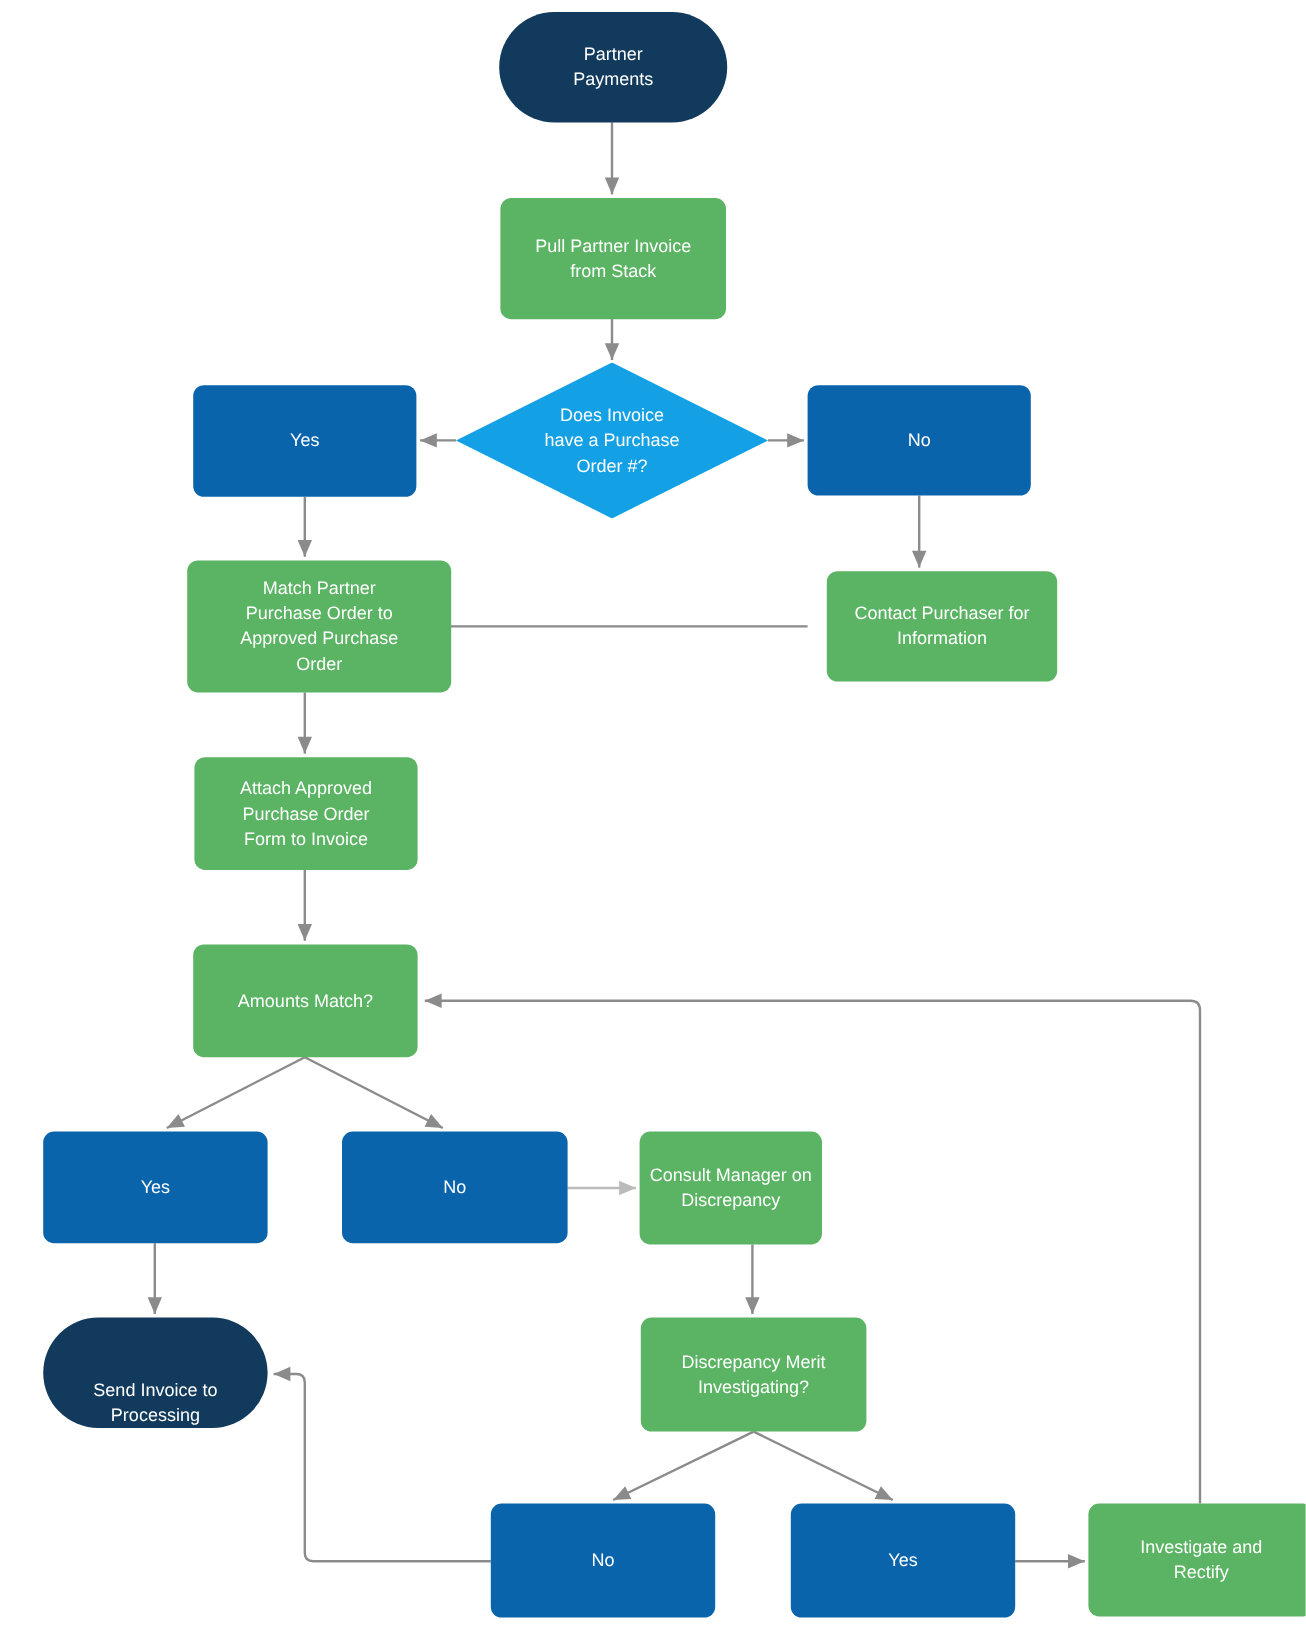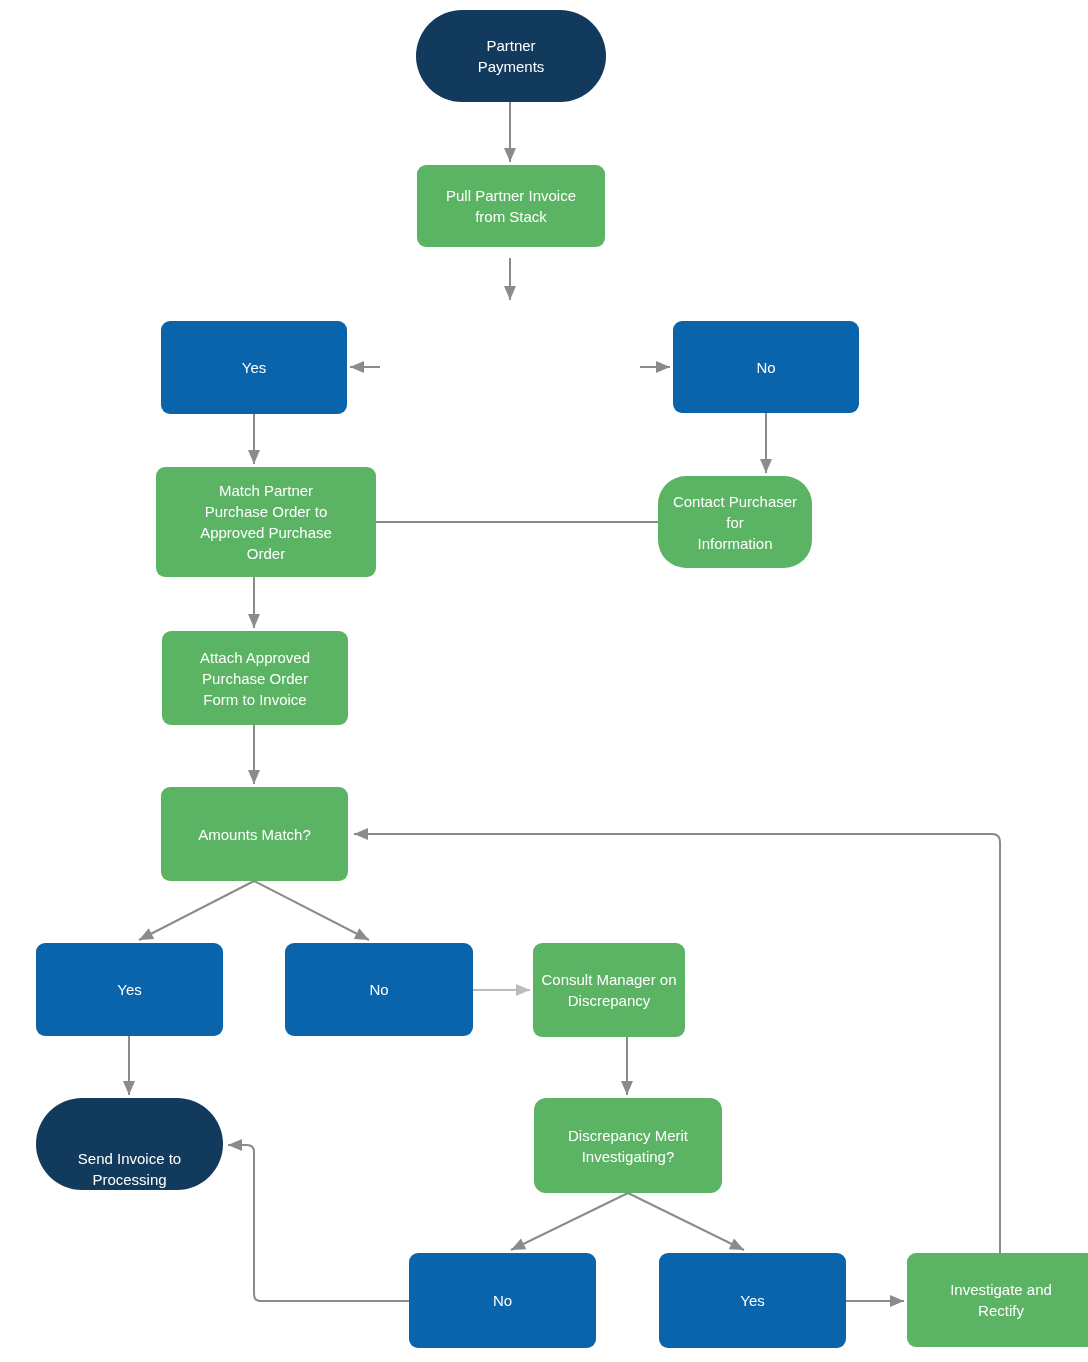--- a/index.html
+++ b/index.html
@@ -82,42 +82,47 @@
     <path class="edge" d="M393,1301 L245,1301 Q238,1301 238,1294 L238,1152 Q238,1145 231,1145 L212,1145" marker-end="url(#arrowhead)"></path>
     <path class="edge" d="M830,1301 L888,1301" marker-end="url(#arrowhead)"></path>
     <path class="edge" d="M984,1253 L984,842 Q984,834 976,834 L338,834" marker-end="url(#arrowhead)"></path>
   </svg>
 
   <div class="node pill navy" style="left:400px; top:10px; width:190px; height:92px;">
     <span class="lbl">Partner
 Payments</span>
   </div>
 
-  <div class="node green" style="left:401px; top:165px; width:188px; height:82px;">
+  <div class="node green" style="left:401px; top:165px; width:188px; height:101px;">
     <span class="lbl">Pull Partner Invoice
 from Stack</span>
   </div>
 
+  <div class="node diamond" style="left:364px; top:302px; width:260px; height:130px;">
+    <span class="lbl">Does Invoice
+have a Purchase
+Order #?</span>
+  </div>
 
   <div class="node blue" style="left:145px; top:321px; width:186px; height:93px;">
     <span class="lbl">Yes</span>
   </div>
 
   <div class="node blue" style="left:657px; top:321px; width:186px; height:92px;">
     <span class="lbl">No</span>
   </div>
 
   <div class="node green" style="left:140px; top:467px; width:220px; height:110px;">
     <span class="lbl">Match Partner
 Purchase Order to
 Approved Purchase
 Order</span>
   </div>
 
-  <div class="node green" style="left:642px; top:476px; width:154px; height:92px;border-radius:28px;">
+  <div class="node green" style="left:673px; top:476px; width:192px; height:92px;">
     <span class="lbl">Contact Purchaser for
 Information</span>
   </div>
 
   <div class="node green" style="left:145px; top:787px; width:187px; height:94px;">
     <span class="lbl">Amounts Match?</span>
   </div>
 
   <div class="node green" style="left:146px; top:631px; width:186px; height:94px;">
     <span class="lbl">Attach Approved
@@ -136,21 +141,21 @@
   <div class="node green" style="left:517px; top:943px; width:152px; height:94px;">
     <span class="lbl">Consult Manager on
 Discrepancy</span>
   </div>
 
   <div class="node pill navy" style="left:20px; top:1098px; width:187px; height:92px;align-items:flex-end;">
     <span class="lbl">Send Invoice to
 Processing</span>
   </div>
 
-  <div class="node green" style="left:518px; top:1098px; width:188px; height:95px;border-radius:12px;">
+  <div class="node green" style="left:518px; top:1098px; width:188px; height:95px;">
     <span class="lbl">Discrepancy Merit
 Investigating?</span>
   </div>
 
   <div class="node blue" style="left:393px; top:1253px; width:187px; height:95px;">
     <span class="lbl">No</span>
   </div>
 
   <div class="node blue" style="left:643px; top:1253px; width:187px; height:95px;">
     <span class="lbl">Yes</span>

